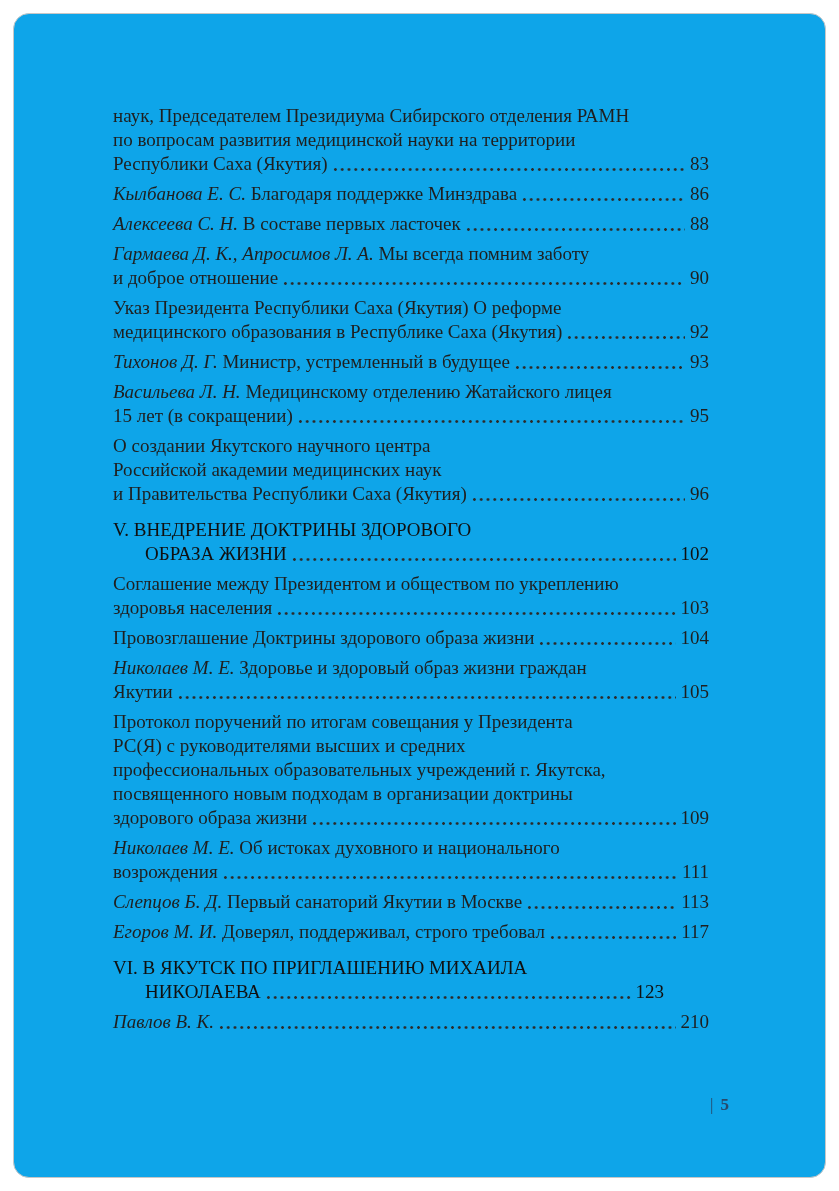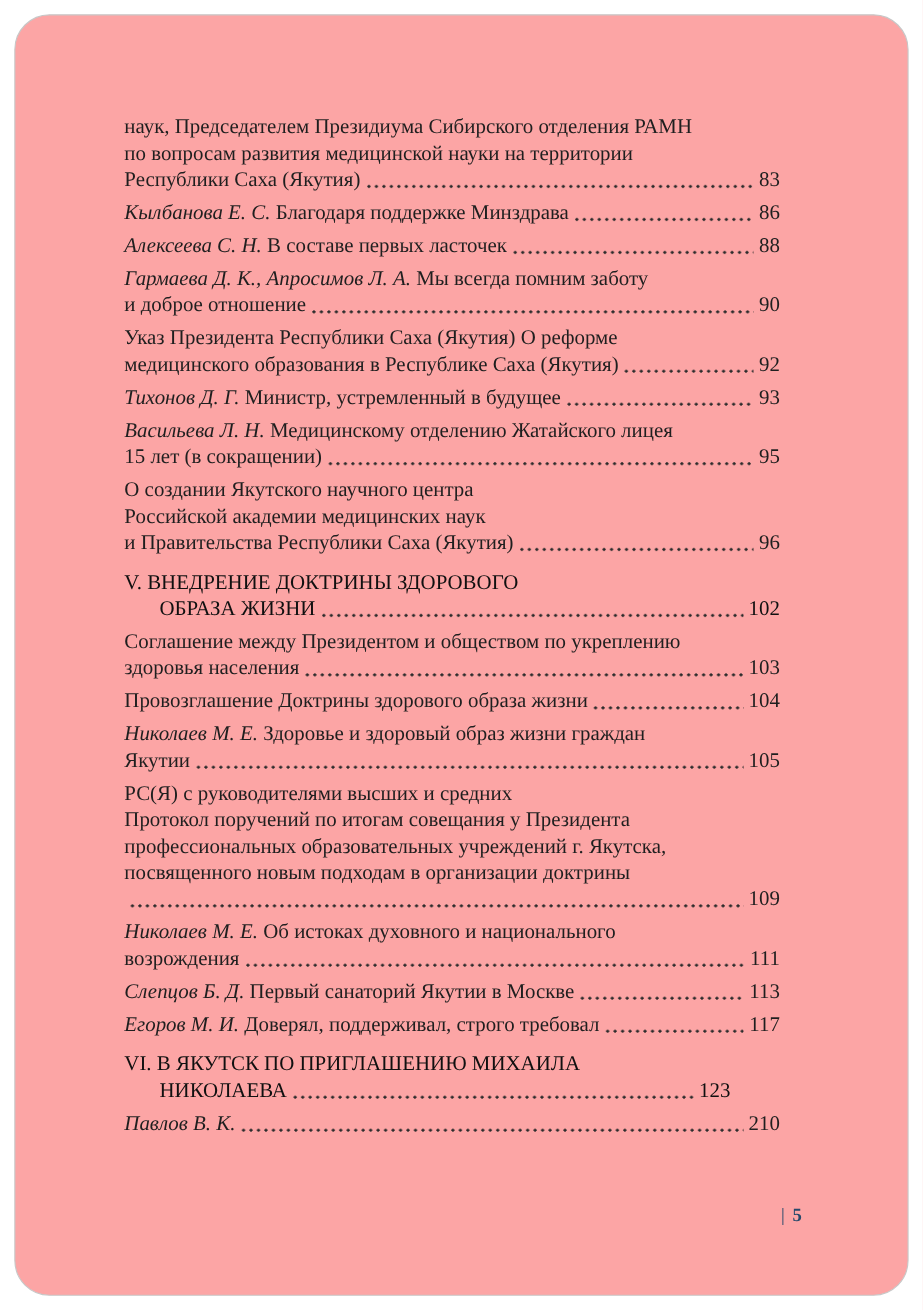--- a/index.html
+++ b/index.html
@@ -11,27 +11,27 @@
     height: 1191px;
     background: #ffffff;
     position: relative;
     overflow: hidden;
     font-family: "Liberation Serif", "DejaVu Serif", serif;
   }
   .page {
     position: absolute;
     inset: 13px;
     border: 1px solid #c7c7c7;
-    border-radius: 32px;
+    border-radius: 16px;
     box-sizing: border-box;
     padding: 90px 116px 0 99px;
     font-size: 19px;
     line-height: 24px;
     color: #1f1f1f;
-    background: #fca5a5;
+    background: #0ea5e9;
   }
   .entry {
     margin-bottom: 6px;
   }
   .entry.heading {
     font-weight: 400;
     margin-top: 12px;
     color: #101010;
   }
   .line {
@@ -174,25 +174,26 @@
       </div>
       <div class="entry">
         <div class="line"><span class="txt"><span class="author">Николаев М. Е.</span>&nbsp;Здоровье и здоровый образ жизни граждан</span></div>
         <div class="line last">
           <span class="txt">Якутии</span>
           <span class="leader"></span>
           <span class="pg">105</span>
         </div>
       </div>
       <div class="entry">
+        <div class="line"><span class="txt">Протокол поручений по итогам совещания у Президента</span></div>
         <div class="line"><span class="txt">РС(Я) с руководителями высших и средних</span></div>
-        <div class="line"><span class="txt">Протокол поручений по итогам совещания у Президента</span></div>
         <div class="line"><span class="txt">профессиональных образовательных учреждений г. Якутска,</span></div>
         <div class="line"><span class="txt">посвященного новым подходам в организации доктрины</span></div>
         <div class="line last">
+          <span class="txt">здорового образа жизни</span>
           <span class="leader"></span>
           <span class="pg">109</span>
         </div>
       </div>
       <div class="entry">
         <div class="line"><span class="txt"><span class="author">Николаев М. Е.</span>&nbsp;Об истоках духовного и национального</span></div>
         <div class="line last">
           <span class="txt">возрождения</span>
           <span class="leader"></span>
           <span class="pg">111</span>

